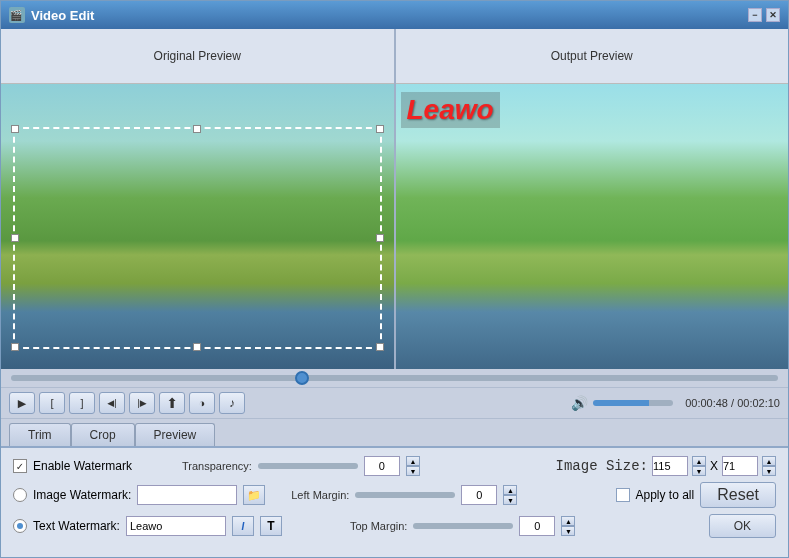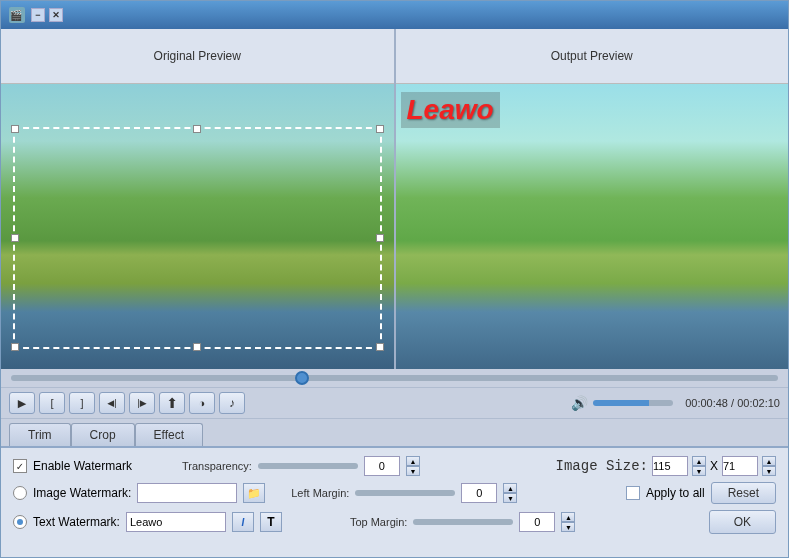--- a/index.html
+++ b/index.html
@@ -371,40 +371,41 @@
       background: white;
       text-align: left;
       font-size: 11px;
     }
     .btn-action {
       padding: 3px 16px;
       background: linear-gradient(to bottom, #e8eef8, #c8d4e8);
       border: 1px solid #8aa0c0;
       border-radius: 3px;
       cursor: pointer;
-      font-size: 12px;
+      font-size: 16px;
       color: #333;
     }
     .ok-btn {
       padding: 4px 24px;
       background: linear-gradient(to bottom, #e8eef8, #c8d4e8);
       border: 1px solid #8aa0c0;
       border-radius: 3px;
       cursor: pointer;
       font-size: 12px;
       color: #333;
     }
   </style>
 </head>
 <body>
 
 <div class="window">
 
   <div class="titlebar">
     <div class="titlebar-icon">🎬</div>
+    <span class="titlebar-title">Video Edit</span>
     <div class="titlebar-buttons">
       <div class="titlebar-btn">−</div>
       <div class="titlebar-btn">✕</div>
     </div>
   </div>
 
   <div class="preview-area">
 
     <div class="preview-pane">
       <div class="preview-label">Original Preview</div>
@@ -460,21 +461,21 @@
         <span>00:00:48</span>
         <span> / </span>
         <span>00:02:10</span>
       </span>
     </div>
   </div>
 
   <div class="tabs-row">
     <div class="tab">Trim</div>
     <div class="tab">Crop</div>
-    <div class="tab">Effect</div>
+    <div class="tab">Preview</div>
   </div>
 
   <div class="bottom-panel">
 
     <div class="watermark-row">
 
       <div class="wm-option">
         <div class="checkbox-custom">✓</div>
         <span>Enable Watermark</span>
       </div>

